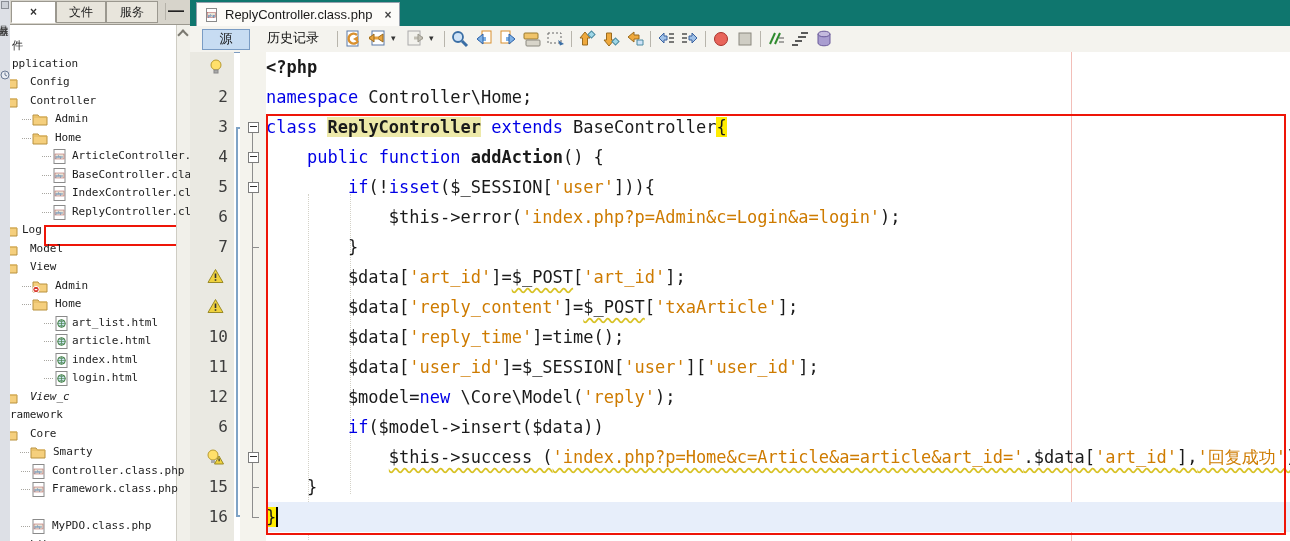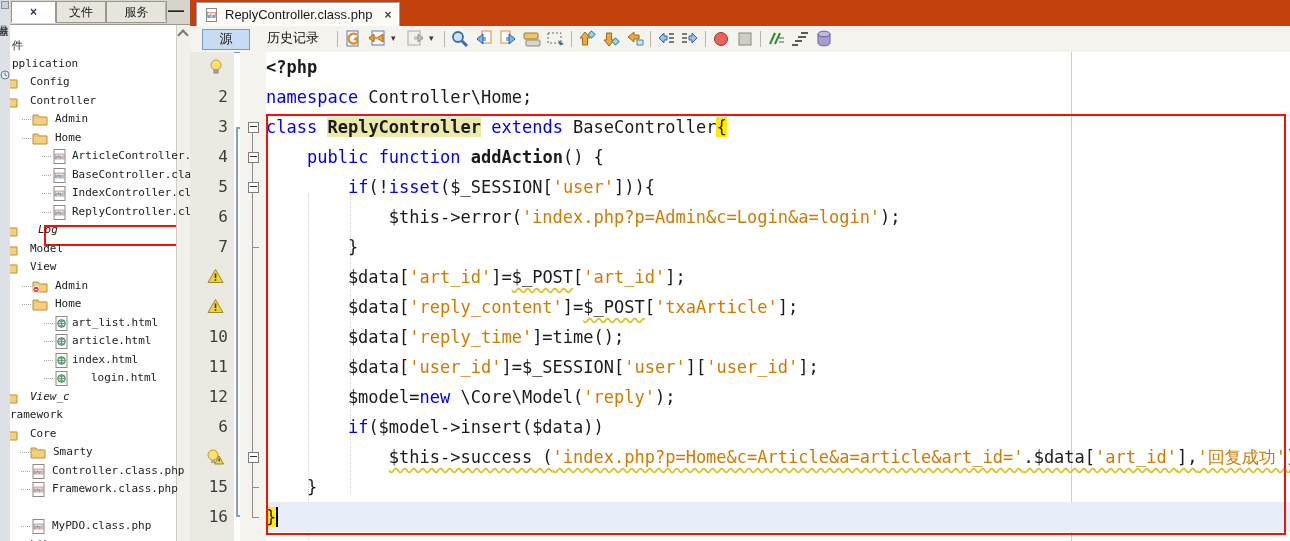--- a/index.html
+++ b/index.html
@@ -27,21 +27,21 @@
   .ti{position:absolute;top:2px;width:16px;height:14px;}
   .conn{position:absolute;top:9px;height:1px;border-top:1px dotted #a8a6a0;width:9px;}
   .tree-box{position:absolute;left:34px;top:200px;width:141px;height:21px;box-sizing:border-box;
             border:2px solid var(--red);pointer-events:none;}
   .scrollbar{position:absolute;right:0;top:0;width:13px;bottom:0;background:#f1f0ea;border-left:1px solid #cfcdc4;}
   .sb-up{position:absolute;top:3px;left:2px;width:8px;height:8px;}
   .sb-up::before{content:'';position:absolute;left:0;top:3px;width:6px;height:6px;
                  border-left:2px solid #7a7870;border-top:2px solid #7a7870;transform:rotate(45deg);}
   
   .editor{position:absolute;left:190px;top:0;width:1100px;height:541px;background:#fff;}
-  .ed-tabrow{position:absolute;left:0;top:0;right:0;height:26px;background:#c2410c;border-bottom:1px solid #a5a29a;}
+  .ed-tabrow{position:absolute;left:0;top:0;right:0;height:26px;background:#0f766e;border-bottom:1px solid #a5a29a;}
   .ed-tab{position:absolute;left:6px;top:2px;height:23px;background:#fcfbf8;border:1px solid #97a0ad;
           display:flex;align-items:center;padding:0 8px;gap:6px;font-size:13px;}
   .ed-tab .close{font-weight:bold;color:#444;margin-left:6px;font-size:12px;}
   .ed-toolbar{position:absolute;left:0;top:26px;right:0;height:26px;background:#f4f3ee;border-bottom:1px solid #7e9cc0;}
   .btn-source{position:absolute;left:12px;top:3px;width:46px;height:19px;background:#c7dcf2;
               border:1px solid #7a9cc4;font-size:13px;text-align:center;line-height:18px;color:#111;}
   .btn-history{position:absolute;left:68px;top:3px;width:70px;height:19px;font-size:13px;text-align:center;line-height:18px;color:#111;}
   .tbi{position:absolute;top:3px;width:20px;height:20px;}
   .tbi svg{position:absolute;left:0;top:0;}
   .dd{position:absolute;top:7px;font-size:9px;color:#333;}
@@ -90,21 +90,21 @@
         <path d="M5 2.5 V5 L7 6" stroke="#6a7a94" fill="none"></path>
     </svg>
   </div>
 
   <div class="explorer">
     <div class="exp-tabs">
       <div class="exp-tab active" style="left:1px;width:45px;">
         <span class="exp-close">×</span>
       </div>
       <div class="exp-tab" style="left:46px;width:50px;">文件</div>
-      <div class="exp-tab" style="left:96px;width:61px;">服务</div>
+      <div class="exp-tab" style="left:96px;width:52px;">服务</div>
       <div class="exp-min">—</div>
     </div>
     <div class="tree">
       <div class="tree-box"></div>
       <div class="scrollbar">
         <div class="sb-up"></div>
       </div>
     <div class="trow" style="top: 11px;">
           <span class="tl" style="left: 2px;">件</span>
         </div>
@@ -175,21 +175,21 @@
               <rect x="3" y="5" width="9" height="5" fill="#e8e3d5" stroke="#b05050" stroke-width="0.5"></rect>
               <text x="3.6" y="9" font-size="4.2" fill="#2a64a8" font-family="sans-serif">php</text>
             </svg></span>
           <span class="tl" style="left: 62px;">ReplyController.cl</span>
         </div>
         <div class="trow" style="top: 196px;">
           <span class="ti" style="left: -8px;"><svg width="16" height="14" viewBox="0 0 16 14">
               <path d="M1 3 h5 l1.5 2 H15 v8 H1 Z" fill="#f5cf7d" stroke="#b8913f"></path>
               <path d="M1 5 H15" stroke="#e0b65e"></path>
             </svg></span>
-          <span class="tl" style="left: 28px; font-style: italic;">Log</span>
+          <span class="tl" style="left: 12px;">Log</span>
         </div>
         <div class="trow" style="top: 214.5px;">
           <span class="ti" style="left: -8px;"><svg width="16" height="14" viewBox="0 0 16 14">
               <path d="M1 3 h5 l1.5 2 H15 v8 H1 Z" fill="#f5cf7d" stroke="#b8913f"></path>
               <path d="M1 5 H15" stroke="#e0b65e"></path>
             </svg></span>
           <span class="tl" style="left: 20px;">Model</span>
         </div>
         <div class="trow" style="top: 233px;">
           <span class="ti" style="left: -8px;"><svg width="16" height="14" viewBox="0 0 16 14">
@@ -242,21 +242,21 @@
             </svg></span>
           <span class="tl" style="left: 62px;">index.html</span>
         </div>
         <div class="trow" style="top: 344px;">
           <span class="conn" style="left: 34px;"></span>
           <span class="ti" style="left: 44px;"><svg width="15" height="15" viewBox="0 0 15 15">
               <rect x="2" y="0.5" width="11" height="14" fill="#fff" stroke="#8a8a8a"></rect>
               <circle cx="7.5" cy="7.5" r="3.8" fill="#cfe6f5" stroke="#3a7a3a"></circle>
               <path d="M3.7 7.5 H11.3 M7.5 3.7 V11.3 M5 5 q2.5 1.8 5 0 M5 10 q2.5 -1.8 5 0" stroke="#3a7a3a" fill="none" stroke-width="0.6"></path>
             </svg></span>
-          <span class="tl" style="left: 62px; margin-left: 19px;">login.html</span>
+          <span class="tl" style="left: 62px;">login.html</span>
         </div>
         <div class="trow" style="top: 362.5px; font-style: italic;">
           <span class="ti" style="left: -8px;"><svg width="16" height="14" viewBox="0 0 16 14">
               <path d="M1 3 h5 l1.5 2 H15 v8 H1 Z" fill="#f5cf7d" stroke="#b8913f"></path>
               <path d="M1 5 H15" stroke="#e0b65e"></path>
             </svg></span>
           <span class="tl" style="left: 20px;">View_c</span>
         </div>
         <div class="trow" style="top: 381px;">
           <span class="tl" style="left: 0px;">ramework</span>

